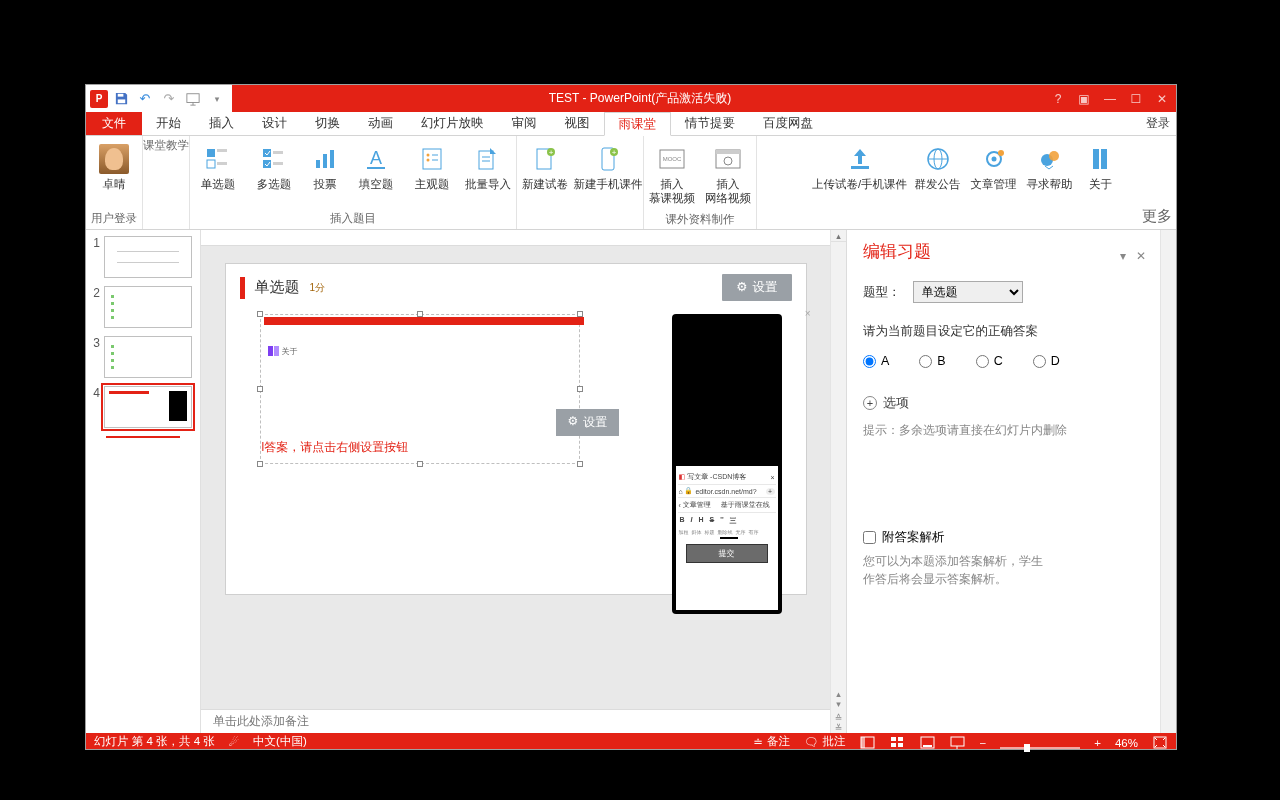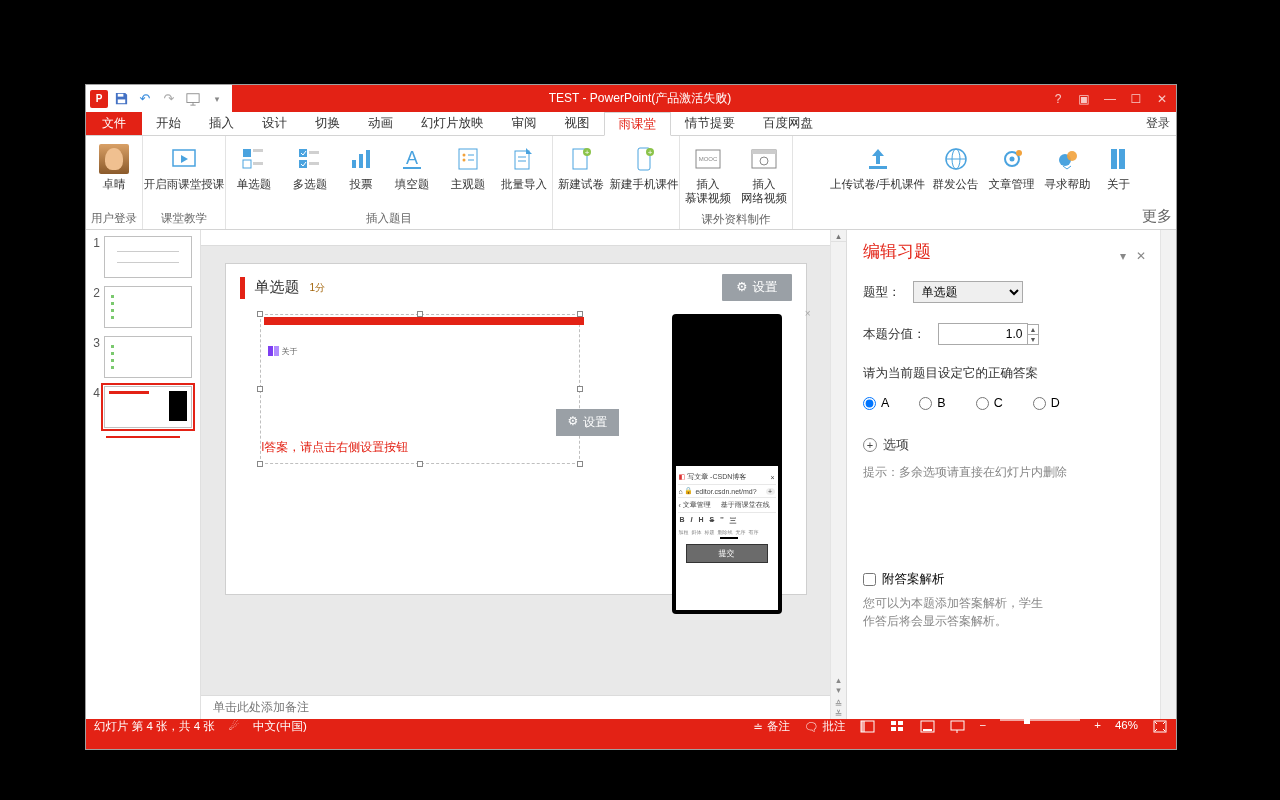--- a/index.html
+++ b/index.html
@@ -71,21 +71,21 @@
 .spin input { width: 90px; text-align: right; padding-right:4px;}
 .spin-btns { display:flex; flex-direction:column; border:1px solid #aaa; border-left:none;}
 .spin-btns span{font-size:7px; line-height:9px; padding:0 2px; border-bottom:1px solid #aaa; cursor:pointer; color:#555;}
 .spin-btns span:last-child{border-bottom:none;}
 .radio-row { display: flex; gap: 30px; margin-top: 14px; margin-bottom: 26px; font-size: 12.5px; }
 .radio-opt { display: flex; align-items: center; gap: 5px; cursor:pointer;}
 .add-opt { display:flex; align-items:center; gap:6px; color:#444; font-size:13px; cursor:pointer; margin-bottom:10px;}
 .tip { font-size:12px; color:#888; margin-bottom: 90px;}
 .cb-row { display:flex; align-items:center; gap:6px; font-size:12.5px; margin-bottom:6px;}
 .sub-note { font-size:12px; color:#888; line-height:1.5;}
-.statusbar { height: 30px; background: #e32215; color: #fff; display: flex; align-items: flex-start; font-size: 11.5px; padding: 0 8px; gap: 14px; }
+.statusbar { height: 16px; background: #e32215; color: #fff; display: flex; align-items: flex-end; font-size: 11.5px; padding: 0 8px; gap: 14px; }
 .statusbar .spacer { flex: 1; }
 .sb-btn { display:flex; align-items:center; gap:4px; cursor:pointer; opacity:.95;}
 .sb-icon { width:16px; height:14px; display:flex; align-items:center; justify-content:center;}
 .zoom-track { width: 80px; height: 2px; background: rgba(255,255,255,.6); position: relative; }
 .zoom-thumb { position: absolute; left: 24px; top: -3px; width: 6px; height: 8px; background: #fff; }
 svg{display:block;}
 </style>
 </head>
 <body>
 
@@ -143,31 +143,20 @@
         <div class="rbtn">
           <div class="ricon">
               <div class="avatar"></div>
             </div>
           <div class="rlabel">卓晴</div>
         </div>
       </div>
       <div class="glabel">用户登录</div>
     </div>
     <div class="rgroup">
-      <div class="btns">
-        <div class="rbtn wide">
-          <div class="ricon">
-              <svg width="28" height="28" viewBox="0 0 28 28">
-                <rect x="3" y="5" width="22" height="16" fill="none" stroke="#4aa3df" stroke-width="1.5"></rect>
-                <path d="M11 10l7 4-7 4z" fill="#4aa3df"></path>
-              </svg>
-            </div>
-          <div class="rlabel">开启雨课堂授课</div>
-        </div>
-      </div>
       <div class="glabel">课堂教学</div>
     </div>
     <div class="rgroup">
       <div class="btns">
         <div class="rbtn">
           <div class="ricon">
               <svg width="26" height="26" viewBox="0 0 26 26">
                 <rect x="2" y="3" width="8" height="8" fill="#4aa3df"></rect>
                 <rect x="12" y="3" width="10" height="3" fill="#d0d0d0"></rect>
                 <rect x="2" y="14" width="8" height="8" fill="none" stroke="#4aa3df"></rect>
@@ -470,30 +459,20 @@
             <span>▾</span>
             <span>✕</span>
           </div>
         </div>
         <div class="form-row">
           <span>题型：</span>
           <select class="inp">
             <option>单选题</option>
           </select>
         </div>
-        <div class="form-row">
-          <span>本题分值：</span>
-          <div class="spin">
-            <input class="inp" value="1.0" style="">
-            <div class="spin-btns">
-                <span>▲</span>
-                <span>▼</span>
-              </div>
-          </div>
-        </div>
         <div style="font-size:12.5px;color:#333;">请为当前题目设定它的正确答案</div>
         <div class="radio-row">
           <label class="radio-opt">
               <input type="radio" name="ans" checked="" style="">
               <span>A</span>
             </label>
           <label class="radio-opt">
               <input type="radio" name="ans" style="">
               <span>B</span>
             </label>

